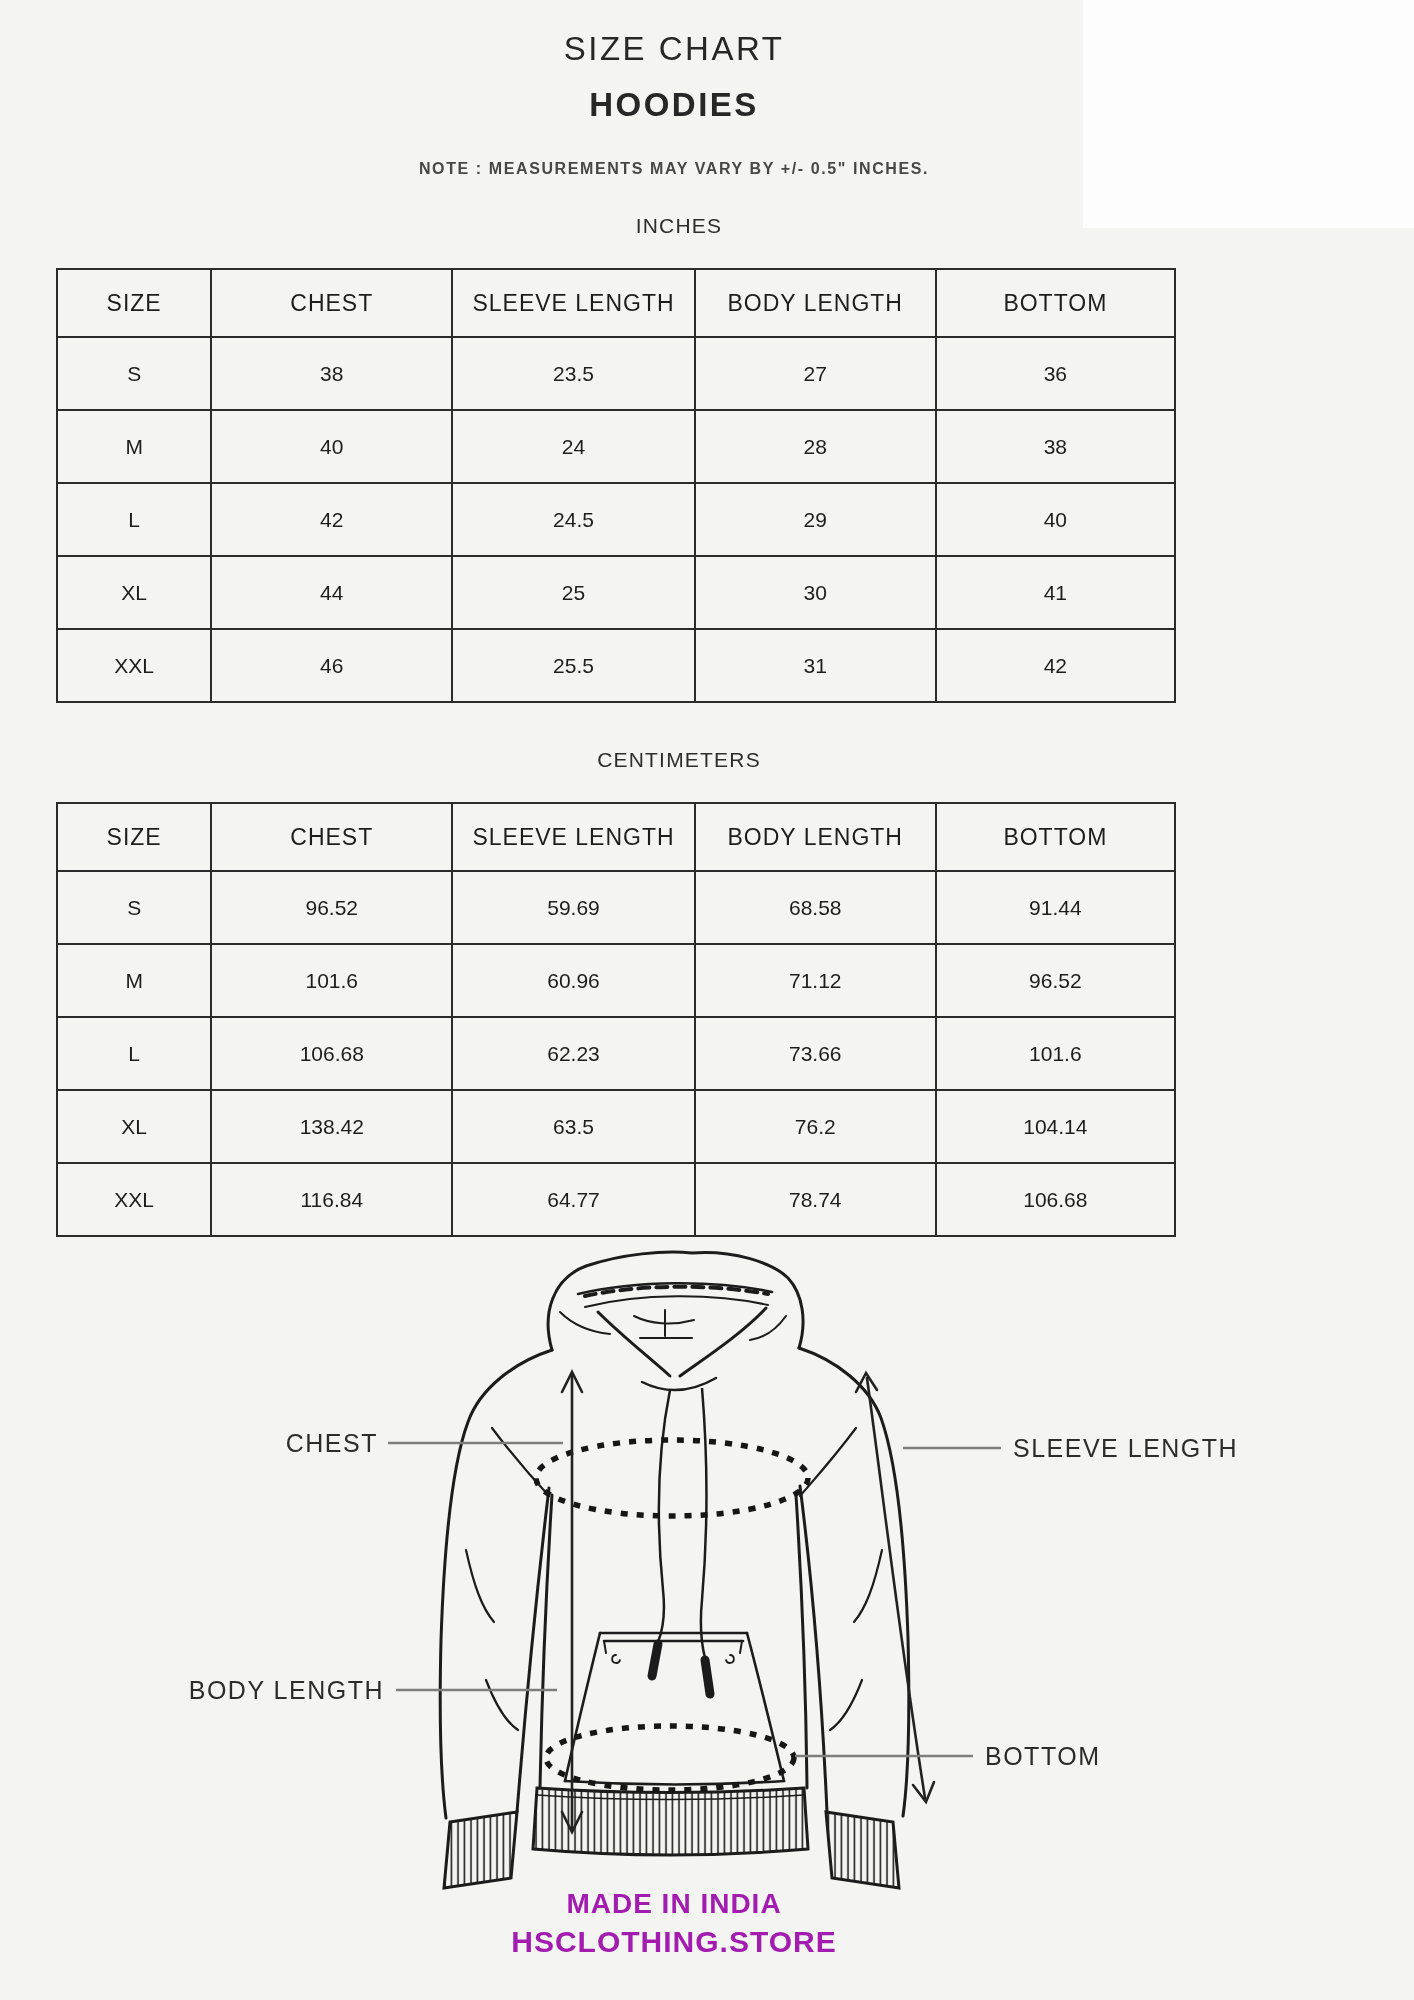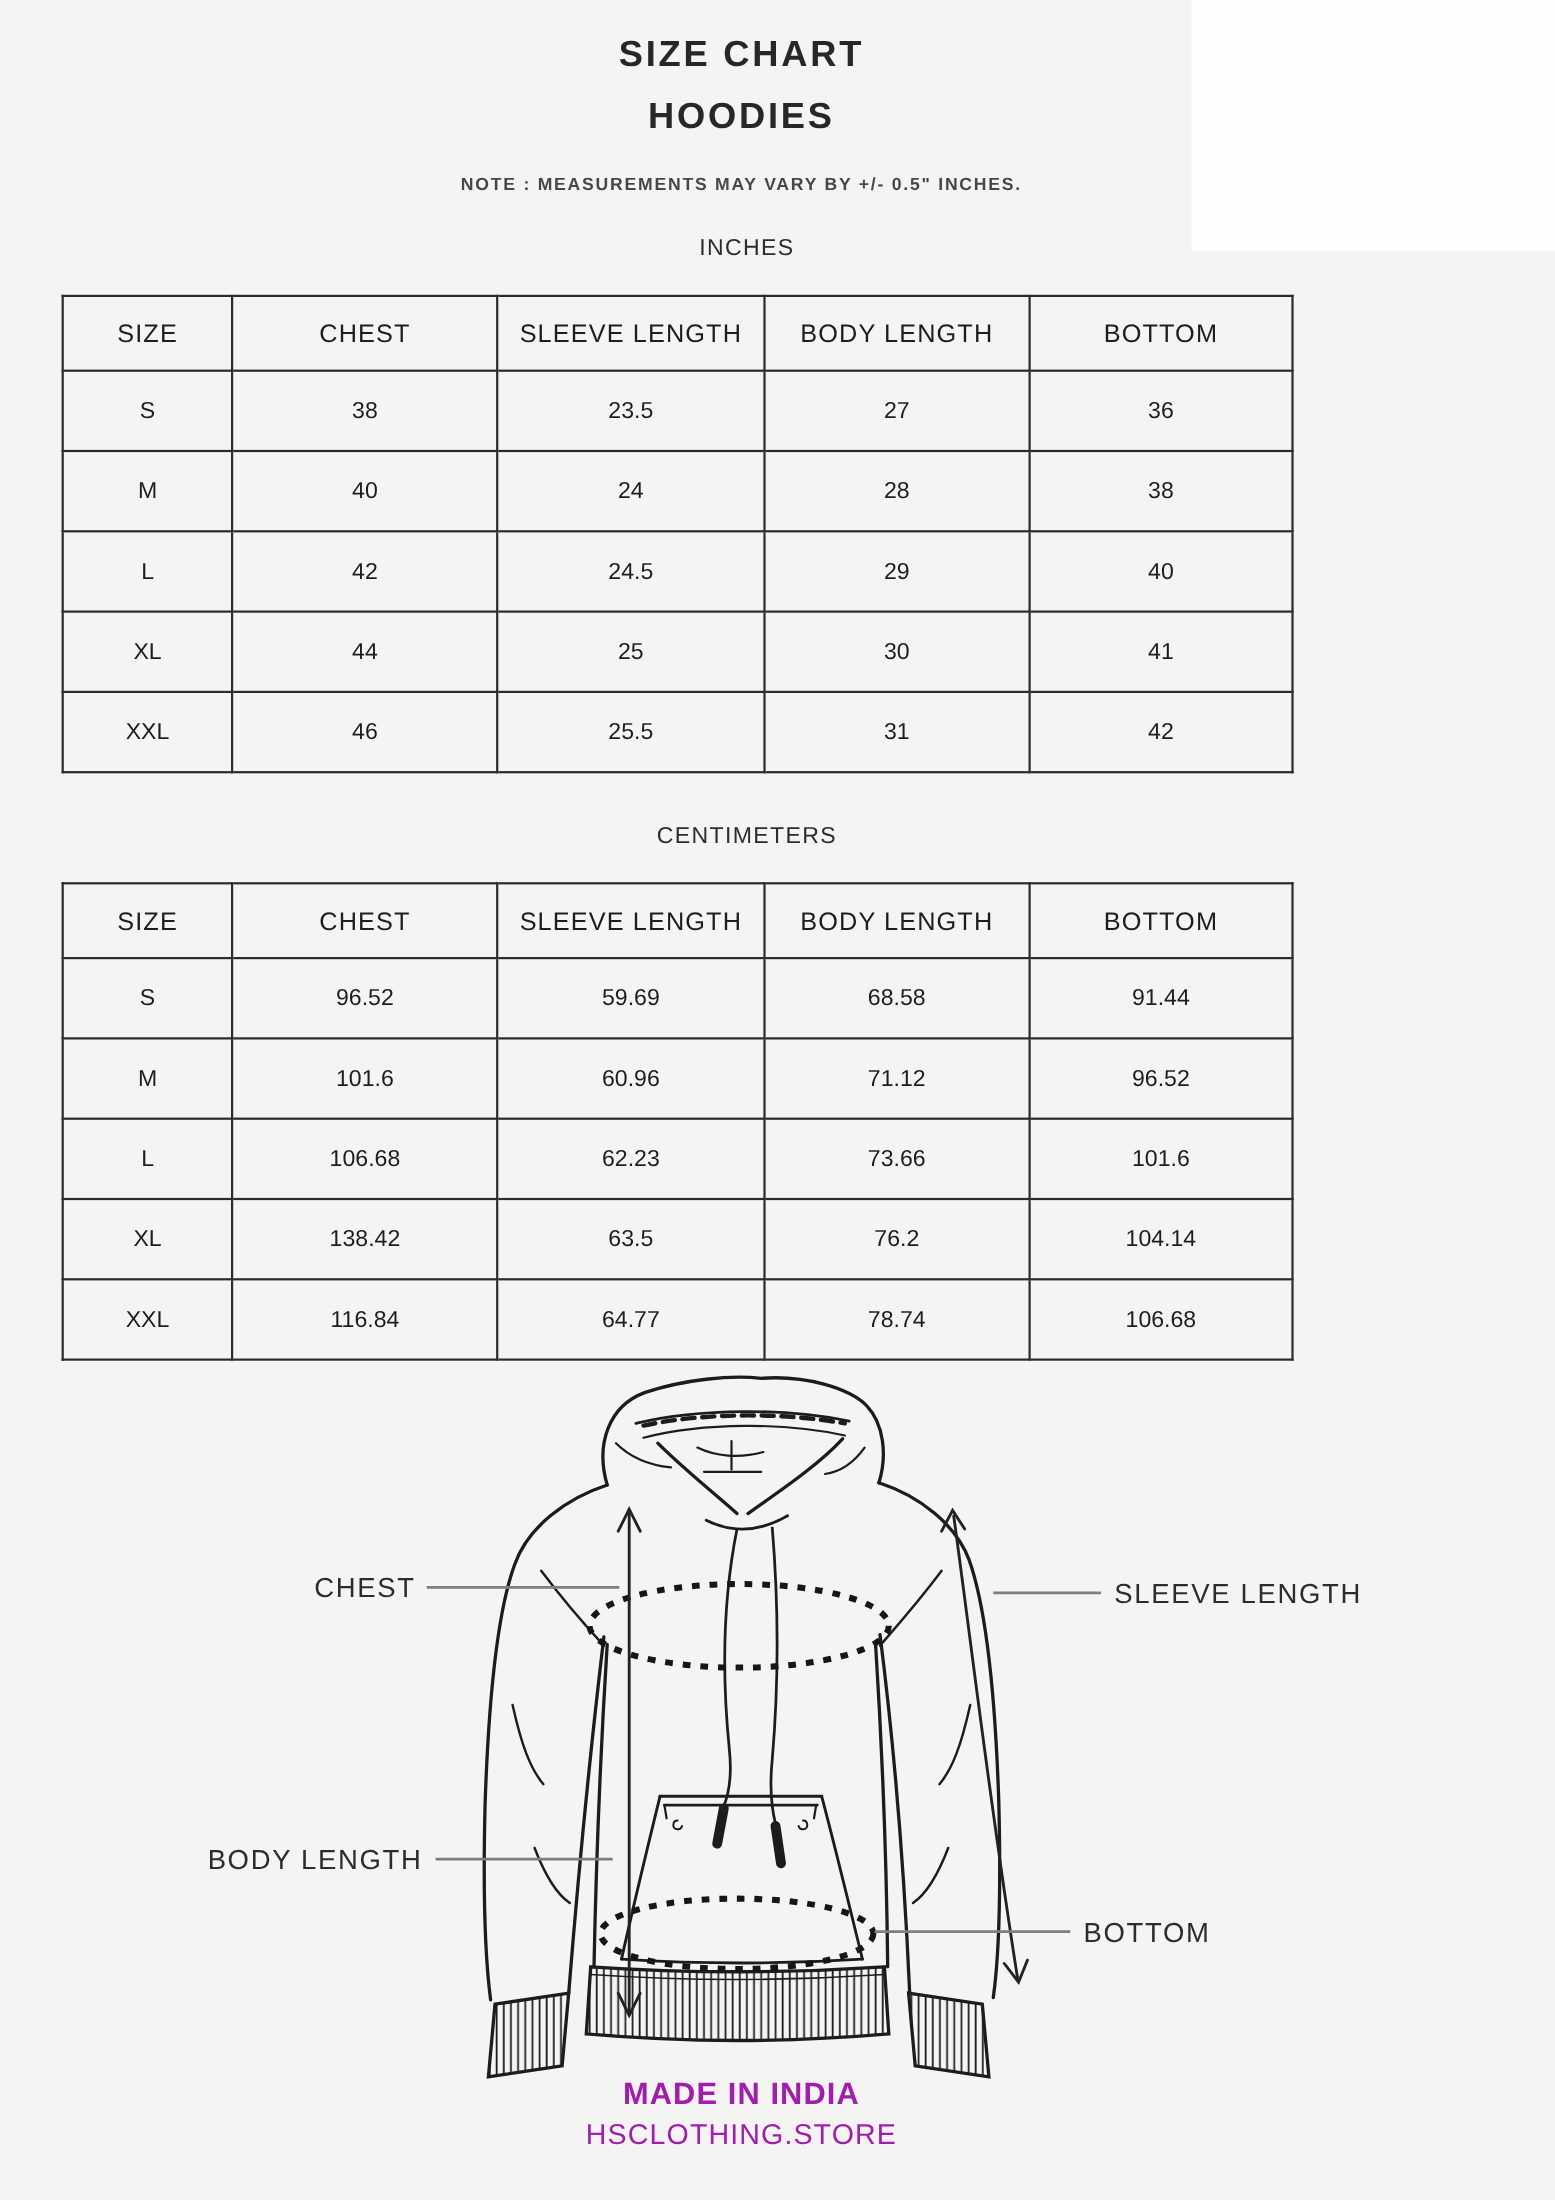--- a/index.html
+++ b/index.html
@@ -4,41 +4,41 @@
 <style>
   html,body{margin:0;padding:0;}
   body{
     width:1414px;height:2000px;position:relative;overflow:hidden;
     background:#f4f4f3;
     font-family:"Liberation Sans", sans-serif;
     color:#1f1f1f;
   }
   .white-patch{position:absolute;left:1083px;top:0;width:331px;height:228px;background:#fdfdfd;}
   .center-band{position:absolute;left:0;width:1348px;text-align:center;font-weight:bold;}
-  .page-title{top:30px;font-size:33px;font-weight:700;letter-spacing:2.5px;color:#272727;}
+  .page-title{top:30px;font-size:33px;font-weight:400;letter-spacing:2.5px;color:#272727;}
   .page-subtitle{top:86px;font-size:33px;font-weight:700;letter-spacing:2.5px;color:#272727;}
   .note-text{top:160px;font-size:16px;letter-spacing:1.6px;color:#474747;}
   .unit-label{position:absolute;left:0;width:1358px;text-align:center;font-size:21px;letter-spacing:1.2px;color:#2d2d2d;}
   .unit-inches{top:214px;}
   .unit-cm{top:748px;}
   .size-table{position:absolute;left:56px;width:1120px;border-collapse:collapse;table-layout:fixed;}
   .table-inches{top:268px;}
   .table-cm{top:802px;}
   .size-table th,.size-table td{border:2px solid #2b2b2b;text-align:center;vertical-align:middle;color:#1d1d1d;}
   .size-table th{height:64px;font-weight:400;font-size:23px;letter-spacing:1px;}
   .size-table td{height:69px;font-size:21px;}
   .col-size{width:13.8%;}
   .col-chest,.col-body{width:21.55%;}
   .col-sleeve{width:21.7%;}
   .col-bottom{width:21.4%;}
   .diagram-svg{position:absolute;left:0;top:1250px;width:1414px;height:648px;}
   svg text{font-family:"Liberation Sans", sans-serif;font-size:25px;letter-spacing:1.5px;fill:#2c2c2c;}
   .footer{position:absolute;left:0;top:1888px;width:1348px;text-align:center;color:#a21caf;}
   .footer-made{font-size:28px;font-weight:700;letter-spacing:1px;}
-  .footer-site{font-size:26px;font-weight:400;letter-spacing:1px;margin-top:5px;}
+  .footer-site{font-size:30px;font-weight:700;letter-spacing:1px;margin-top:5px;}
 </style>
 </head>
 <body>
 
 <div class="white-patch"></div>
 
 <header>
   <div class="center-band page-title">SIZE CHART</div>
   <div class="center-band page-subtitle">HOODIES</div>
   <div class="center-band note-text">NOTE : MEASUREMENTS MAY VARY BY +/- 0.5" INCHES.</div>

